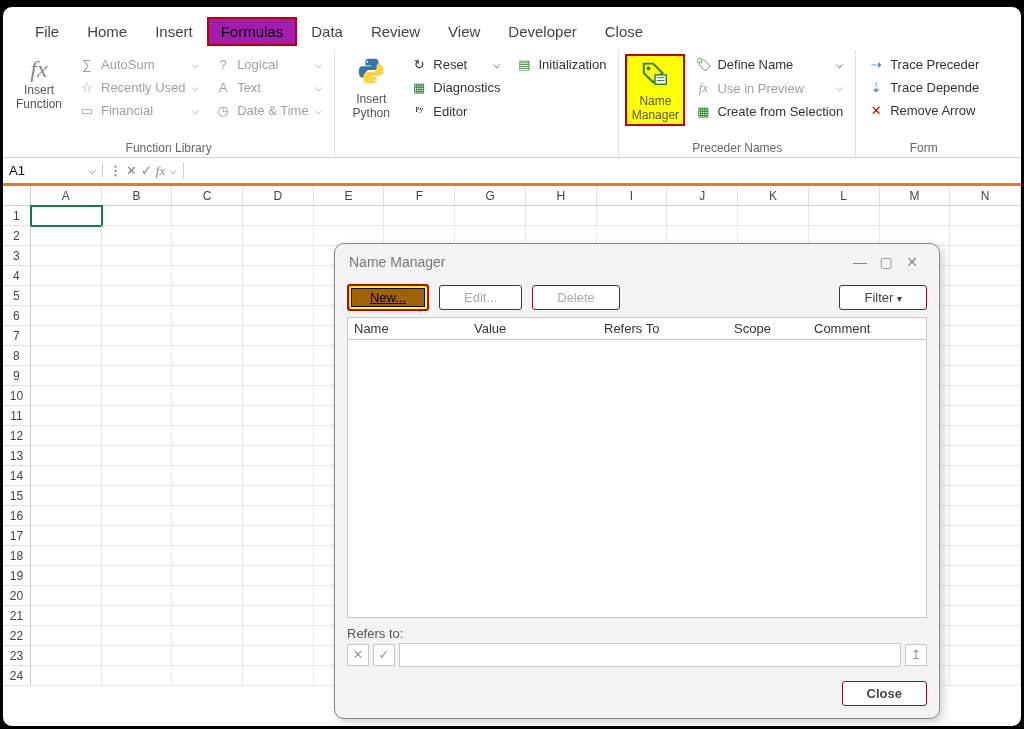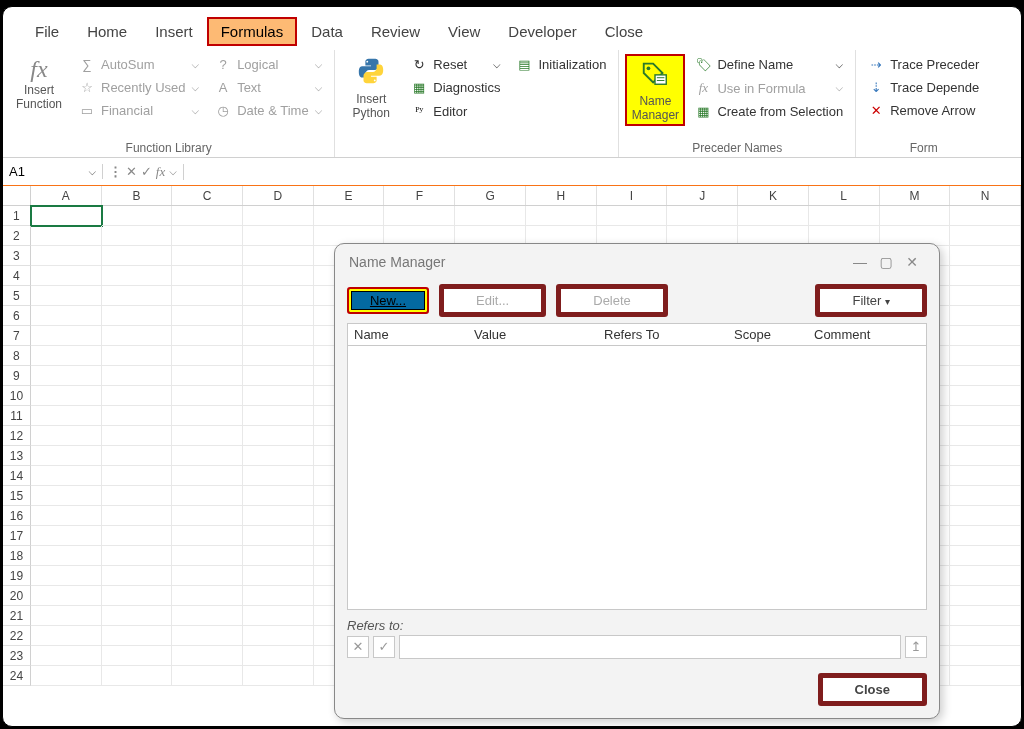--- a/index.html
+++ b/index.html
@@ -2,40 +2,40 @@
 <html><head>
 <meta charset="utf-8">
 <style>
   * { box-sizing: border-box; font-family: "Segoe UI", sans-serif; }
   body { margin: 0; width: 1024px; height: 729px; background: #000; overflow: hidden; }
   .app-shell { position: absolute; top: 6px; left: 2px; right: 2px; bottom: 2px; background: #fff; border-radius: 10px; overflow: hidden; border: 1px solid #000; }
 
   
   .tabs { display: flex; gap: 0; padding: 10px 18px 4px; font-size: 15px; color: #444; align-items: center; }
   .tab { padding: 6px 14px; cursor: pointer; }
-  .tab.active { background: #fdba74; border: 2px solid #c00000; color: #000; padding: 4px 12px; }
+  .tab.active { background: #a21caf; border: 2px solid #c00000; color: #000; padding: 4px 12px; }
 
   
   .ribbon { display: flex; background: #fff; border-bottom: 1px solid #d0d0d0; height: 108px; }
   .group { border-right: 1px solid #e0e0e0; padding: 4px 6px 0 6px; display: flex; flex-direction: column; }
   .group-body { flex: 1; display: flex; align-items: flex-start; gap: 4px; }
   .group-label { text-align: center; font-size: 12px; color: #666; padding-bottom: 2px; }
   .big-btn { display: flex; flex-direction: column; align-items: center; justify-content: center; width: 60px; padding: 2px 2px; font-size: 12px; color: #555; gap: 2px; }
   .big-btn .icon { font-size: 24px; color: #888; }
   .big-btn span { text-align: center; line-height: 1.1; }
   .stack { display: flex; flex-direction: column; gap: 2px; }
   .small-btn { display: flex; align-items: center; gap: 6px; font-size: 13px; color: #a0a0a0; padding: 3px 6px; white-space: nowrap; }
   .small-btn .mini-icon { width: 16px; text-align: center; font-size: 13px; }
   .small-btn .caret { font-size: 10px; margin-left: auto; }
   .small-btn.enabled { color: #333; }
   .highlight-big { background: #ffff00; border: 2px solid #c00000; }
   .highlight-big .icon { color: #2a7a2a; }
 
   
-  .fbar { display: flex; align-items: center; border-bottom: 1px solid #f97316; height: 28px; font-size: 13px; text-align: center; }
+  .fbar { display: flex; align-items: center; border-bottom: 3px solid #f97316; height: 28px; font-size: 13px; text-align: center; }
   .namebox { width: 100px; border-right: 1px solid #d0d0d0; padding: 0 6px; display: flex; align-items: center; justify-content: space-between; }
   .namebox .caret { font-size: 10px; color: #666; }
   .fbar-mid { display: flex; align-items: center; gap: 4px; padding: 0 6px; color: #888; border-right: 1px solid #d0d0d0; }
   .fbar-mid span { font-size: 13px; }
   .fbar-input { flex: 1; padding: 0 6px; }
 
   
   .grid-wrap { position: relative; }
   .colheads { display: flex; background: #fff; border-bottom: 1px solid #d0d0d0; height: 20px; font-size: 12px; color: #444; }
   .corner { width: 28px; border-right: 1px solid #d0d0d0; background: #fff; }
@@ -45,28 +45,28 @@
   .rh { width: 28px; text-align: center; font-size: 12px; color: #444; border-right: 1px solid #d0d0d0; border-bottom: 1px solid #e0e0e0; line-height: 20px; }
   .cell { width: 71px; border-right: 1px solid #e8e8e8; border-bottom: 1px solid #e8e8e8; }
   .cell.active { outline: 2px solid #1a7a43; outline-offset: -1px; }
 
   
   .dialog { position: absolute; left: 331px; top: 236px; width: 606px; height: 476px; background: #f3f3f3; border: 1px solid #888; border-radius: 10px; box-shadow: 3px 3px 10px rgba(0,0,0,0.2); display: flex; flex-direction: column; }
   .dlg-title { display: flex; align-items: center; padding: 10px 14px 8px; font-size: 14px; color: #777; }
   .dlg-title .spacer { flex: 1; }
   .win-btn { width: 26px; text-align: center; color: #888; font-size: 14px; }
   .dlg-tools { display: flex; align-items: center; gap: 10px; padding: 6px 12px; }
-  .dlg-btn { background: #fff; border: 5px solid #7f1d1d; border-radius: 3px; padding: 4px 32px; font-size: 13px; color: #444; min-width: 82px; text-align: center; }
+  .dlg-btn { background: #fff; border: 1px solid #7f1d1d; border-radius: 3px; padding: 4px 24px; font-size: 13px; color: #444; min-width: 82px; text-align: center; }
   .dlg-btn.disabled { color: #aaa; }
-  .dlg-btn.highlight { background: #0369a1; border: 2px solid #c00000; box-shadow: inset 0 0 0 2px #ffff00, inset 0 0 0 3px #000; padding: 4px 4px; text-decoration: underline; color: #000; }
+  .dlg-btn.highlight { background: #a16207; border: 2px solid #c00000; box-shadow: inset 0 0 0 2px #ffff00, inset 0 0 0 3px #000; padding: 4px 4px; text-decoration: underline; color: #000; }
   .dlg-tools .spacer { flex: 1; }
   .list-head { display: flex; background: #fff; border: 1px solid #c8c8c8; margin: 0 12px; font-size: 13px; color: #333; padding: 3px 6px; border-bottom: 1px solid #c8c8c8; }
   .lh { }
   .list-body { flex: 1; background: #fff; border: 1px solid #c8c8c8; border-top: none; margin: 0 12px; }
-  .refers { padding: 8px 12px 0; font-size: 13px; color: #555; font-style: italic; }
+  .refers { padding: 8px 12px 0; font-size: 13px; color: #555; }
   .refers-row { display: flex; align-items: center; gap: 4px; padding: 2px 12px 10px; }
   .ref-icon { width: 22px; height: 22px; border: 1px solid #c8c8c8; background: #fff; text-align: center; line-height: 20px; color: #999; font-size: 13px; }
   .ref-input { flex: 1; height: 24px; border: 1px solid #c8c8c8; background: #fff; }
   .dlg-footer { display: flex; justify-content: flex-end; padding: 4px 12px 12px; font-weight: bold; }
   svg.ico-big { width: 30px; height: 30px; }
 </style>
 </head>
 <body>
 
 <div class="app-shell">
@@ -184,21 +184,21 @@
 Manager</span>
         </div>
         <div class="stack">
           <div class="small-btn enabled">
             <span class="mini-icon" style="color:#2a7a2a;">🏷</span>
             <span>Define Name</span>
             <span class="caret">⌵</span>
           </div>
           <div class="small-btn">
             <span class="mini-icon" style="font-style:italic;font-family:serif;">fx</span>
-            <span>Use in Formula</span>
+            <span>Use in Preview</span>
             <span class="caret">⌵</span>
           </div>
           <div class="small-btn enabled">
             <span class="mini-icon" style="color:#2a7a2a;">▦</span>
             <span>Create from Selection</span>
           </div>
         </div>
       </div>
       <div class="group-label">Preceder Names</div>
     </div>

